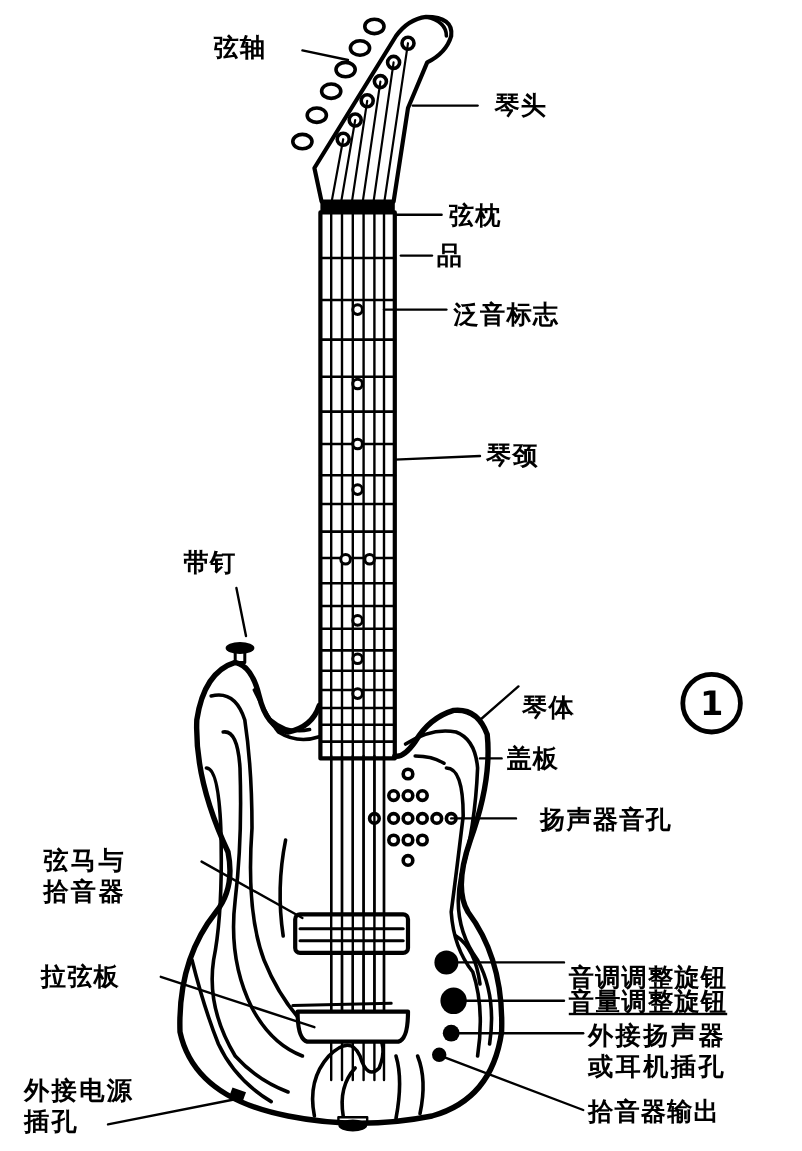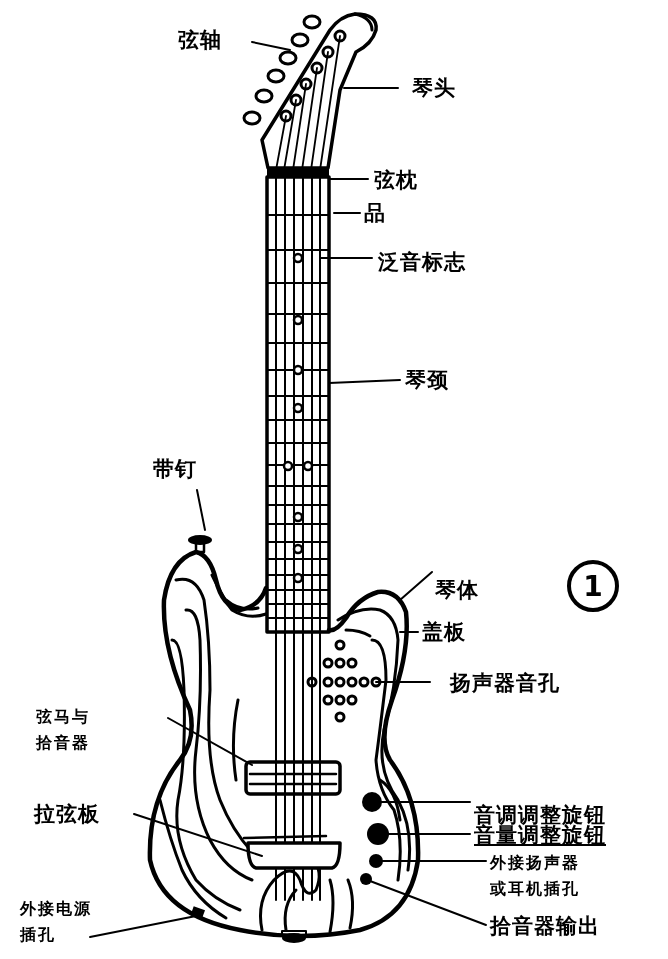--- a/index.html
+++ b/index.html
@@ -1,19 +1,19 @@
 <!DOCTYPE html>
 <html><head>
 <meta charset="utf-8">
 <style>
   html,body{margin:0;padding:0;background:#fff;}
   body{width:668px;height:959px;position:relative;overflow:hidden;font-family:"DejaVu Sans",sans-serif;}
   #art{position:absolute;left:0;top:0;}
   .lbl{position:absolute;font-weight:bold;font-size:21px;color:#000;white-space:nowrap;letter-spacing:1px;line-height:24px;}
-  .lbl2{position:absolute;font-weight:bold;font-size:16px;color:#000;white-space:nowrap;letter-spacing:2px;line-height:26px;}
+  .lbl2{position:absolute;font-weight:bold;font-size:21px;color:#000;white-space:nowrap;letter-spacing:2px;line-height:26px;}
   .fignum{position:absolute;left:567px;top:560px;width:44px;height:44px;border:4px solid #000;border-radius:50%;display:flex;align-items:center;justify-content:center;font-weight:bold;font-size:28px;font-family:"DejaVu Sans",sans-serif;}
 </style>
 </head>
 <body>
 
 <svg id="art" width="668" height="959" viewBox="0 0 668 959" xmlns="http://www.w3.org/2000/svg">
   <g fill="none" stroke="#000" stroke-linecap="round" stroke-linejoin="round">
 
     <g>
       <path d="M262,140 L330,30 Q340,16 355,14 Q378,14 376,30 Q372,44 356,52 L340,90 L328,168 L268,168 Z" stroke-width="3.5"></path>

